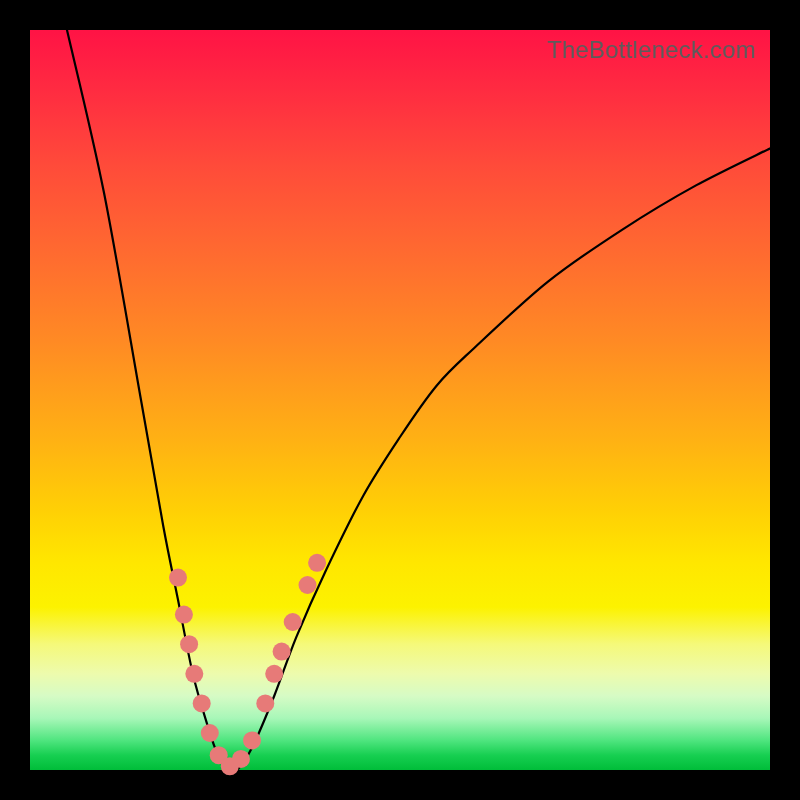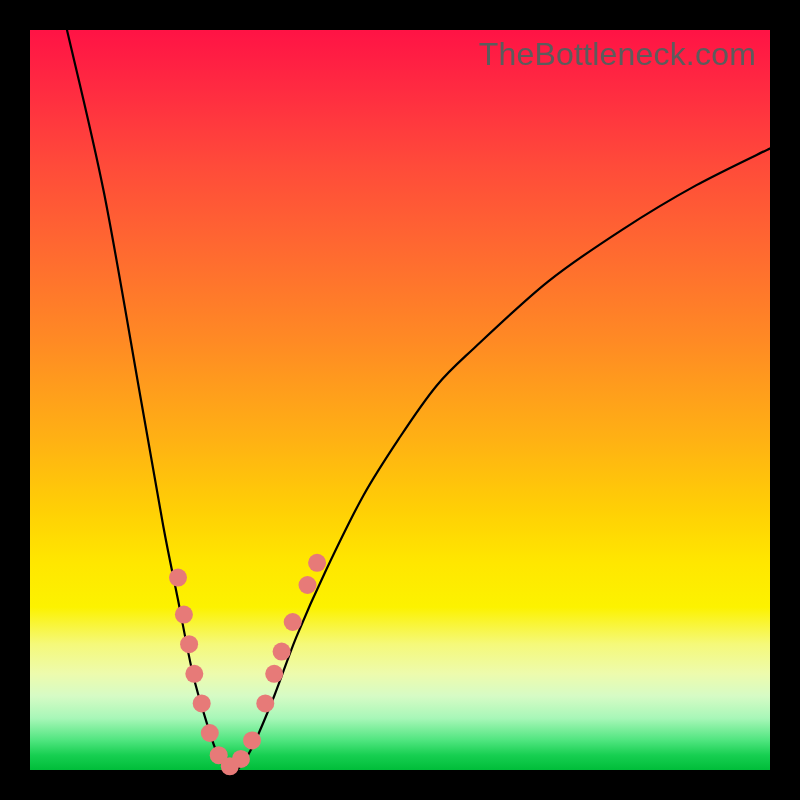--- a/index.html
+++ b/index.html
@@ -42,21 +42,21 @@
       #4fe57f 96%,
       #17cf51 98%,
       #00bd39 100%
     );
   }
   .watermark {
     position: absolute;
     top: 6px;
     right: 14px;
     color: #5c5c5c;
-    font-size: 32px;
+    font-size: 24px;
     font-weight: 400;
     letter-spacing: 0.2px;
     user-select: none;
   }
   svg.curve {
     position: absolute;
     left: 0;
     top: 0;
     width: 740px;
     height: 740px;

